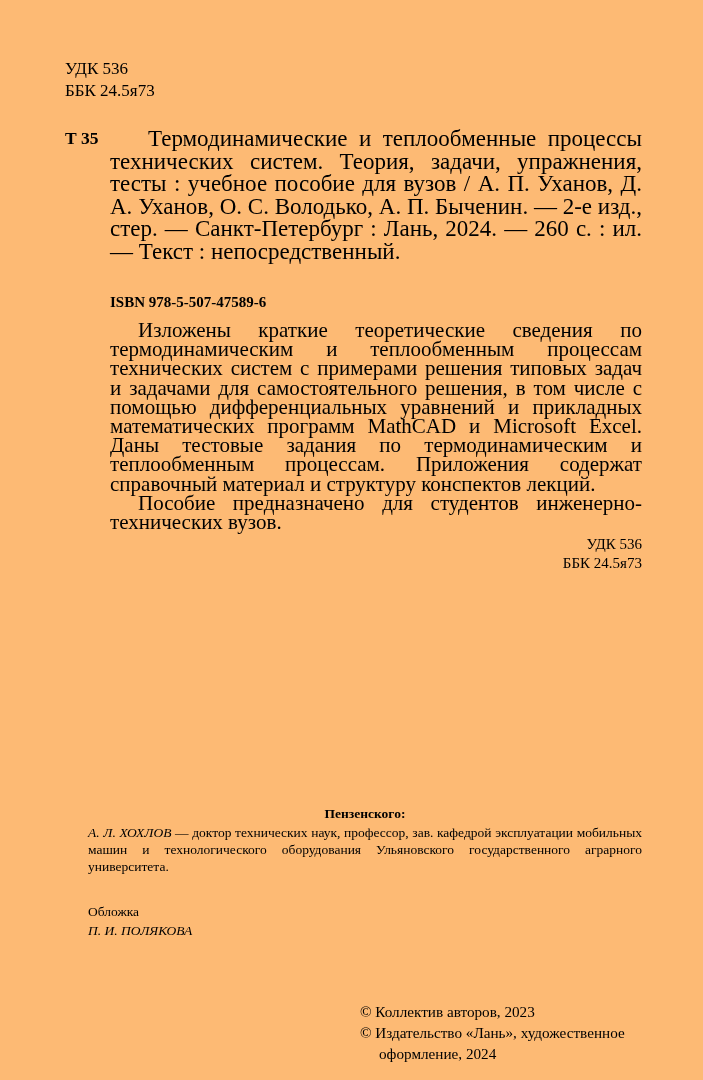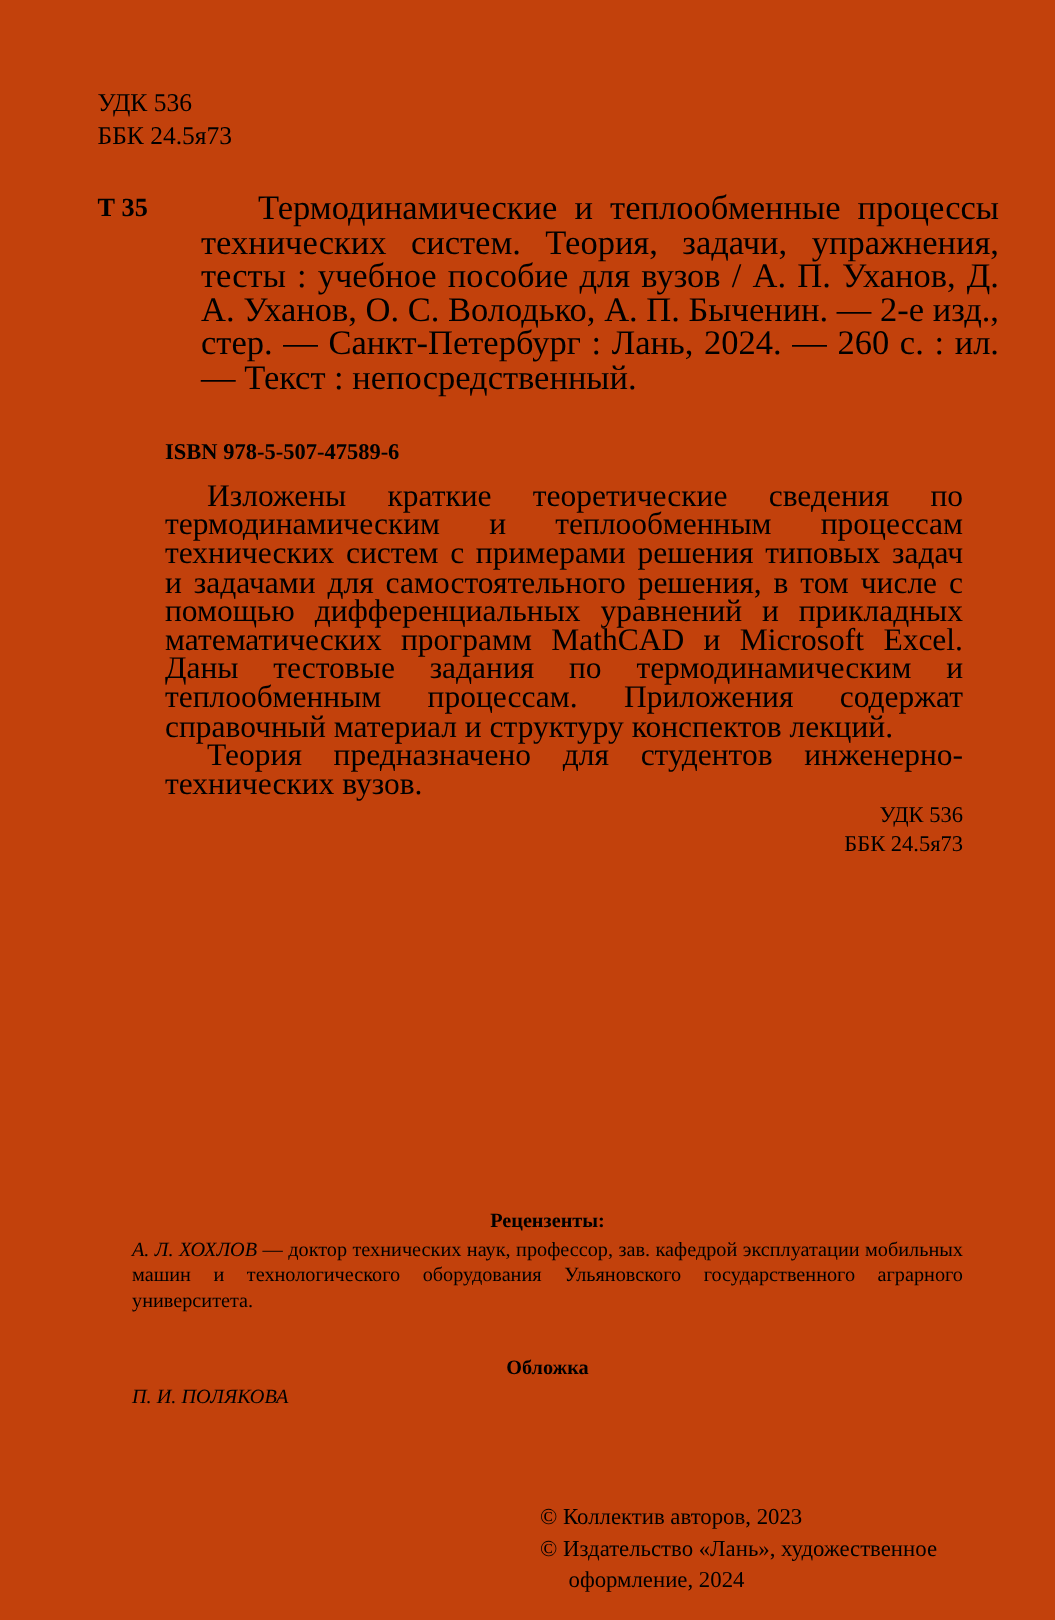--- a/index.html
+++ b/index.html
@@ -4,36 +4,35 @@
 <style>
   html, body {
     margin: 0;
     padding: 0;
     background: #ffffff;
   }
   .page {
     position: relative;
     width: 703px;
     height: 1080px;
-    background: #c2410c;
+    background: #fdba74;
     font-family: "Liberation Serif", "DejaVu Serif", serif;
     color: #000000;
     overflow: hidden;
     box-sizing: border-box;
     padding-top: 58px;
   }
   .udk-top {
     margin-left: 65px;
     font-size: 17px;
     line-height: 22px;
   }
   .bib-block {
     position: relative;
     margin-top: 26px;
-    padding-left: 24px;
   }
   .entry-code {
     position: absolute;
     left: 65px;
     top: 0;
     font-size: 17.5px;
     font-weight: bold;
   }
   .bib-text {
     margin: 0 0 0 110px;
@@ -77,22 +76,22 @@
     text-align: center;
     font-weight: bold;
   }
   .rev {
     margin: 0 0 1px 0;
     text-align: justify;
   }
   .rev i { font-style: italic; }
   .cover-heading {
     margin: 28px 0 0 0;
-    text-align: center;
-    font-weight: bold;
+    text-align: left;
+    font-weight: normal;
   }
   .cover-name {
     margin: 2px 0 0 0;
     text-align: left;
     font-style: italic;
   }
   .copyrights {
     margin: 62px 0 0 360px;
     width: 292px;
     font-size: 15.2px;
@@ -116,30 +115,30 @@
 
   <div class="bib-block">
     <span class="entry-code">Т 35</span>
     <p class="bib-text">Термодинамические и теплообменные процессы технических систем. Теория, задачи, упражнения, тесты : учебное пособие для вузов / А. П. Уханов, Д. А. Уханов, О. С. Володько, А. П. Быченин. — 2-е изд., стер. — Санкт-Петербург : Лань, 2024. — 260 с. : ил. — Текст : непосредственный.</p>
   </div>
 
   <p class="isbn">ISBN 978-5-507-47589-6</p>
 
   <div class="annotation">
     <p>Изложены краткие теоретические сведения по термодинамическим и теплообменным процессам технических систем с примерами решения типовых задач и задачами для самостоятельного решения, в том числе с помощью дифференциальных уравнений и прикладных математических программ MathCAD и Microsoft Excel. Даны тестовые задания по термодинамическим и теплообменным процессам. Приложения содержат справочный материал и структуру конспектов лекций.</p>
-    <p>Теория предназначено для студентов инженерно-технических вузов.</p>
+    <p>Пособие предназначено для студентов инженерно-технических вузов.</p>
   </div>
 
   <div class="udk-bottom">
     <div>УДК 536</div>
     <div>ББК 24.5я73</div>
   </div>
 
   <div class="reviewers">
-    <p class="rev-heading">Рецензенты:</p>
+    <p class="rev-heading">Пензенского:</p>
     <p class="rev"><i>А. Л. ХОХЛОВ</i><span> — доктор технических наук, профессор, зав. кафедрой эксплуатации мобильных машин и технологического оборудования Ульяновского государственного аграрного университета.</span></p>
     <p class="cover-heading">Обложка</p>
     <p class="cover-name">П. И. ПОЛЯКОВА</p>
   </div>
 
   <div class="copyrights">
     <p>© Коллектив авторов, 2023</p>
     <p>© Издательство «Лань», художественное оформление, 2024</p>
   </div>
 

